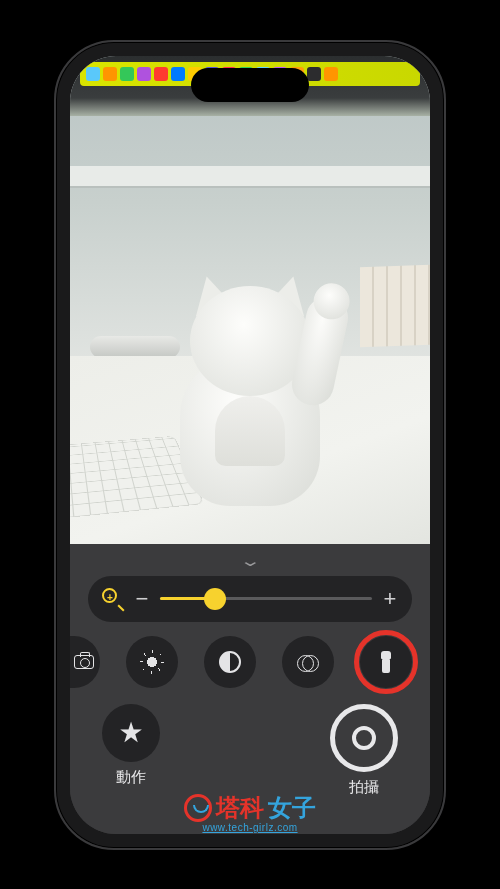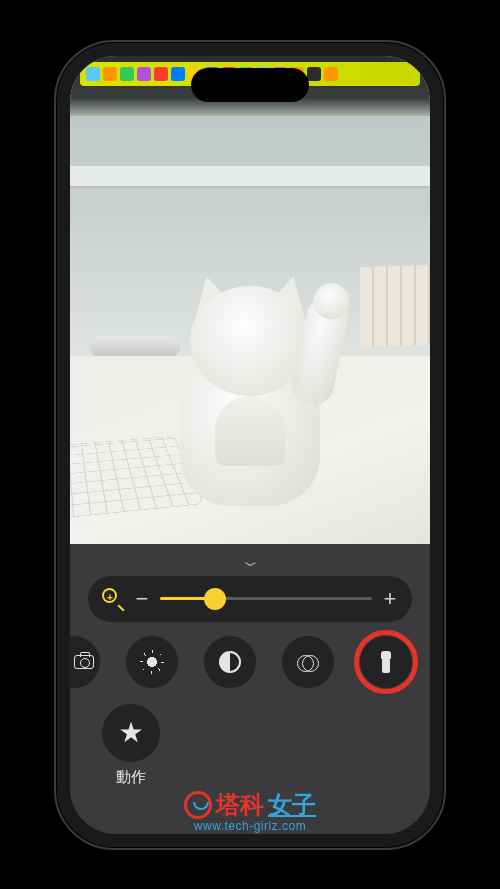--- a/index.html
+++ b/index.html
@@ -203,22 +203,22 @@
   }
   .wm-main{
     font-size:24px; font-weight:700;
     display:flex; align-items:center; gap:4px; justify-content:center;
   }
   .wm-logo{
     width:28px;height:28px;border:3px solid #e5332a;border-radius:50%;
     position:relative;display:inline-block;
   }
   .wm-logo::before{content:"";position:absolute;left:6px;top:8px;width:12px;height:6px;border:2px solid #34a4dd;border-top:none;border-radius:0 0 8px 8px;}
-  .wm-t1{color:#e5332a;} .wm-t2{color:#34a4dd;text-decoration:underline;}
-  .wm-sub{color:#34a4dd;font-size:12px;letter-spacing:0.5px;margin-top:-2px;}
+  .wm-t1{color:#e5332a;} .wm-t2{color:#34a4dd;}
+  .wm-sub{color:#34a4dd;font-size:10px;letter-spacing:0.5px;margin-top:-2px;text-decoration:underline;}
 </style>
 </head>
 <body>
 
 <div class="phone">
   <div class="screen">
     <div class="notch"></div>
 
     <div class="viewfinder">
       <div class="monitor">
@@ -294,20 +294,26 @@
         </div>
       </div>
 
       <div class="bottom-row">
         <div class="bcol">
           <div class="bbtn">
             <div class="i-star">★</div>
           </div>
           <div class="blabel">動作</div>
         </div>
+        <div class="bcol">
+          <div class="shutter">
+            <div class="shutter-in"></div>
+          </div>
+          <div class="blabel">拍攝</div>
+        </div>
       </div>
     </div>
   </div>
 </div>
 
 <div class="watermark">
   <div class="wm-main">
     <span class="wm-logo"></span>
     <span class="wm-t1">塔科</span>
       <span class="wm-t2">女子</span>

